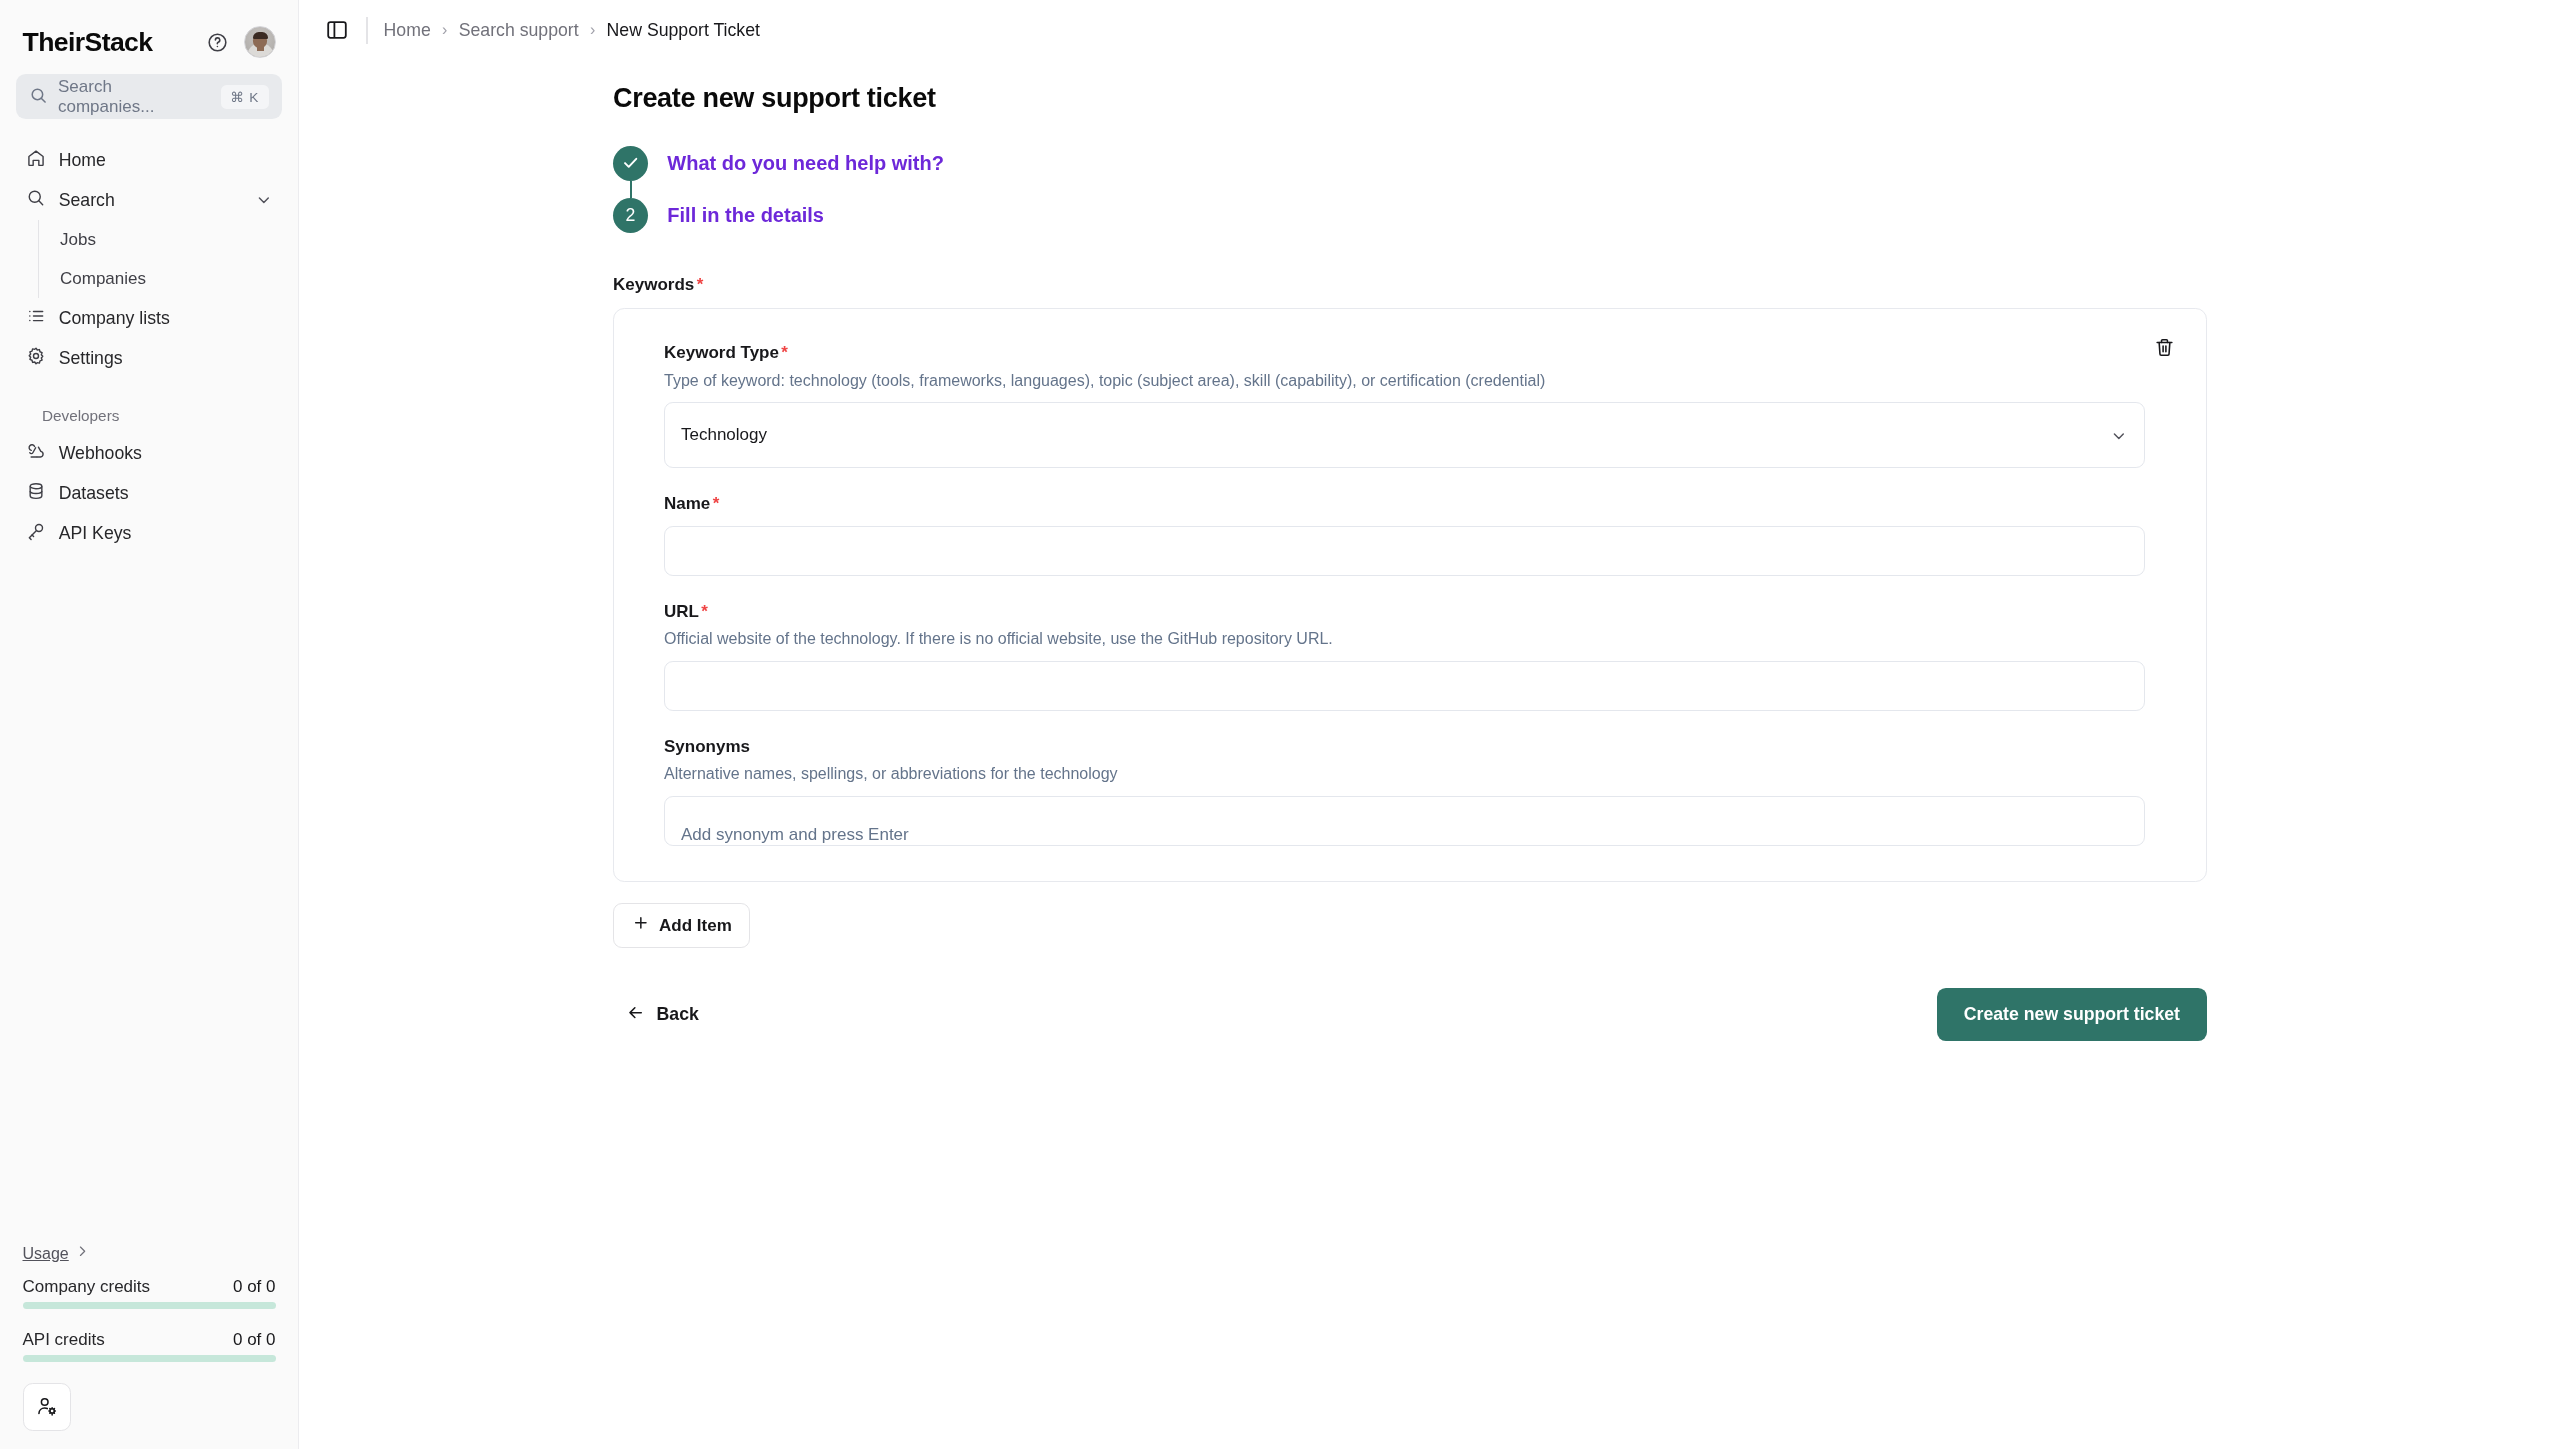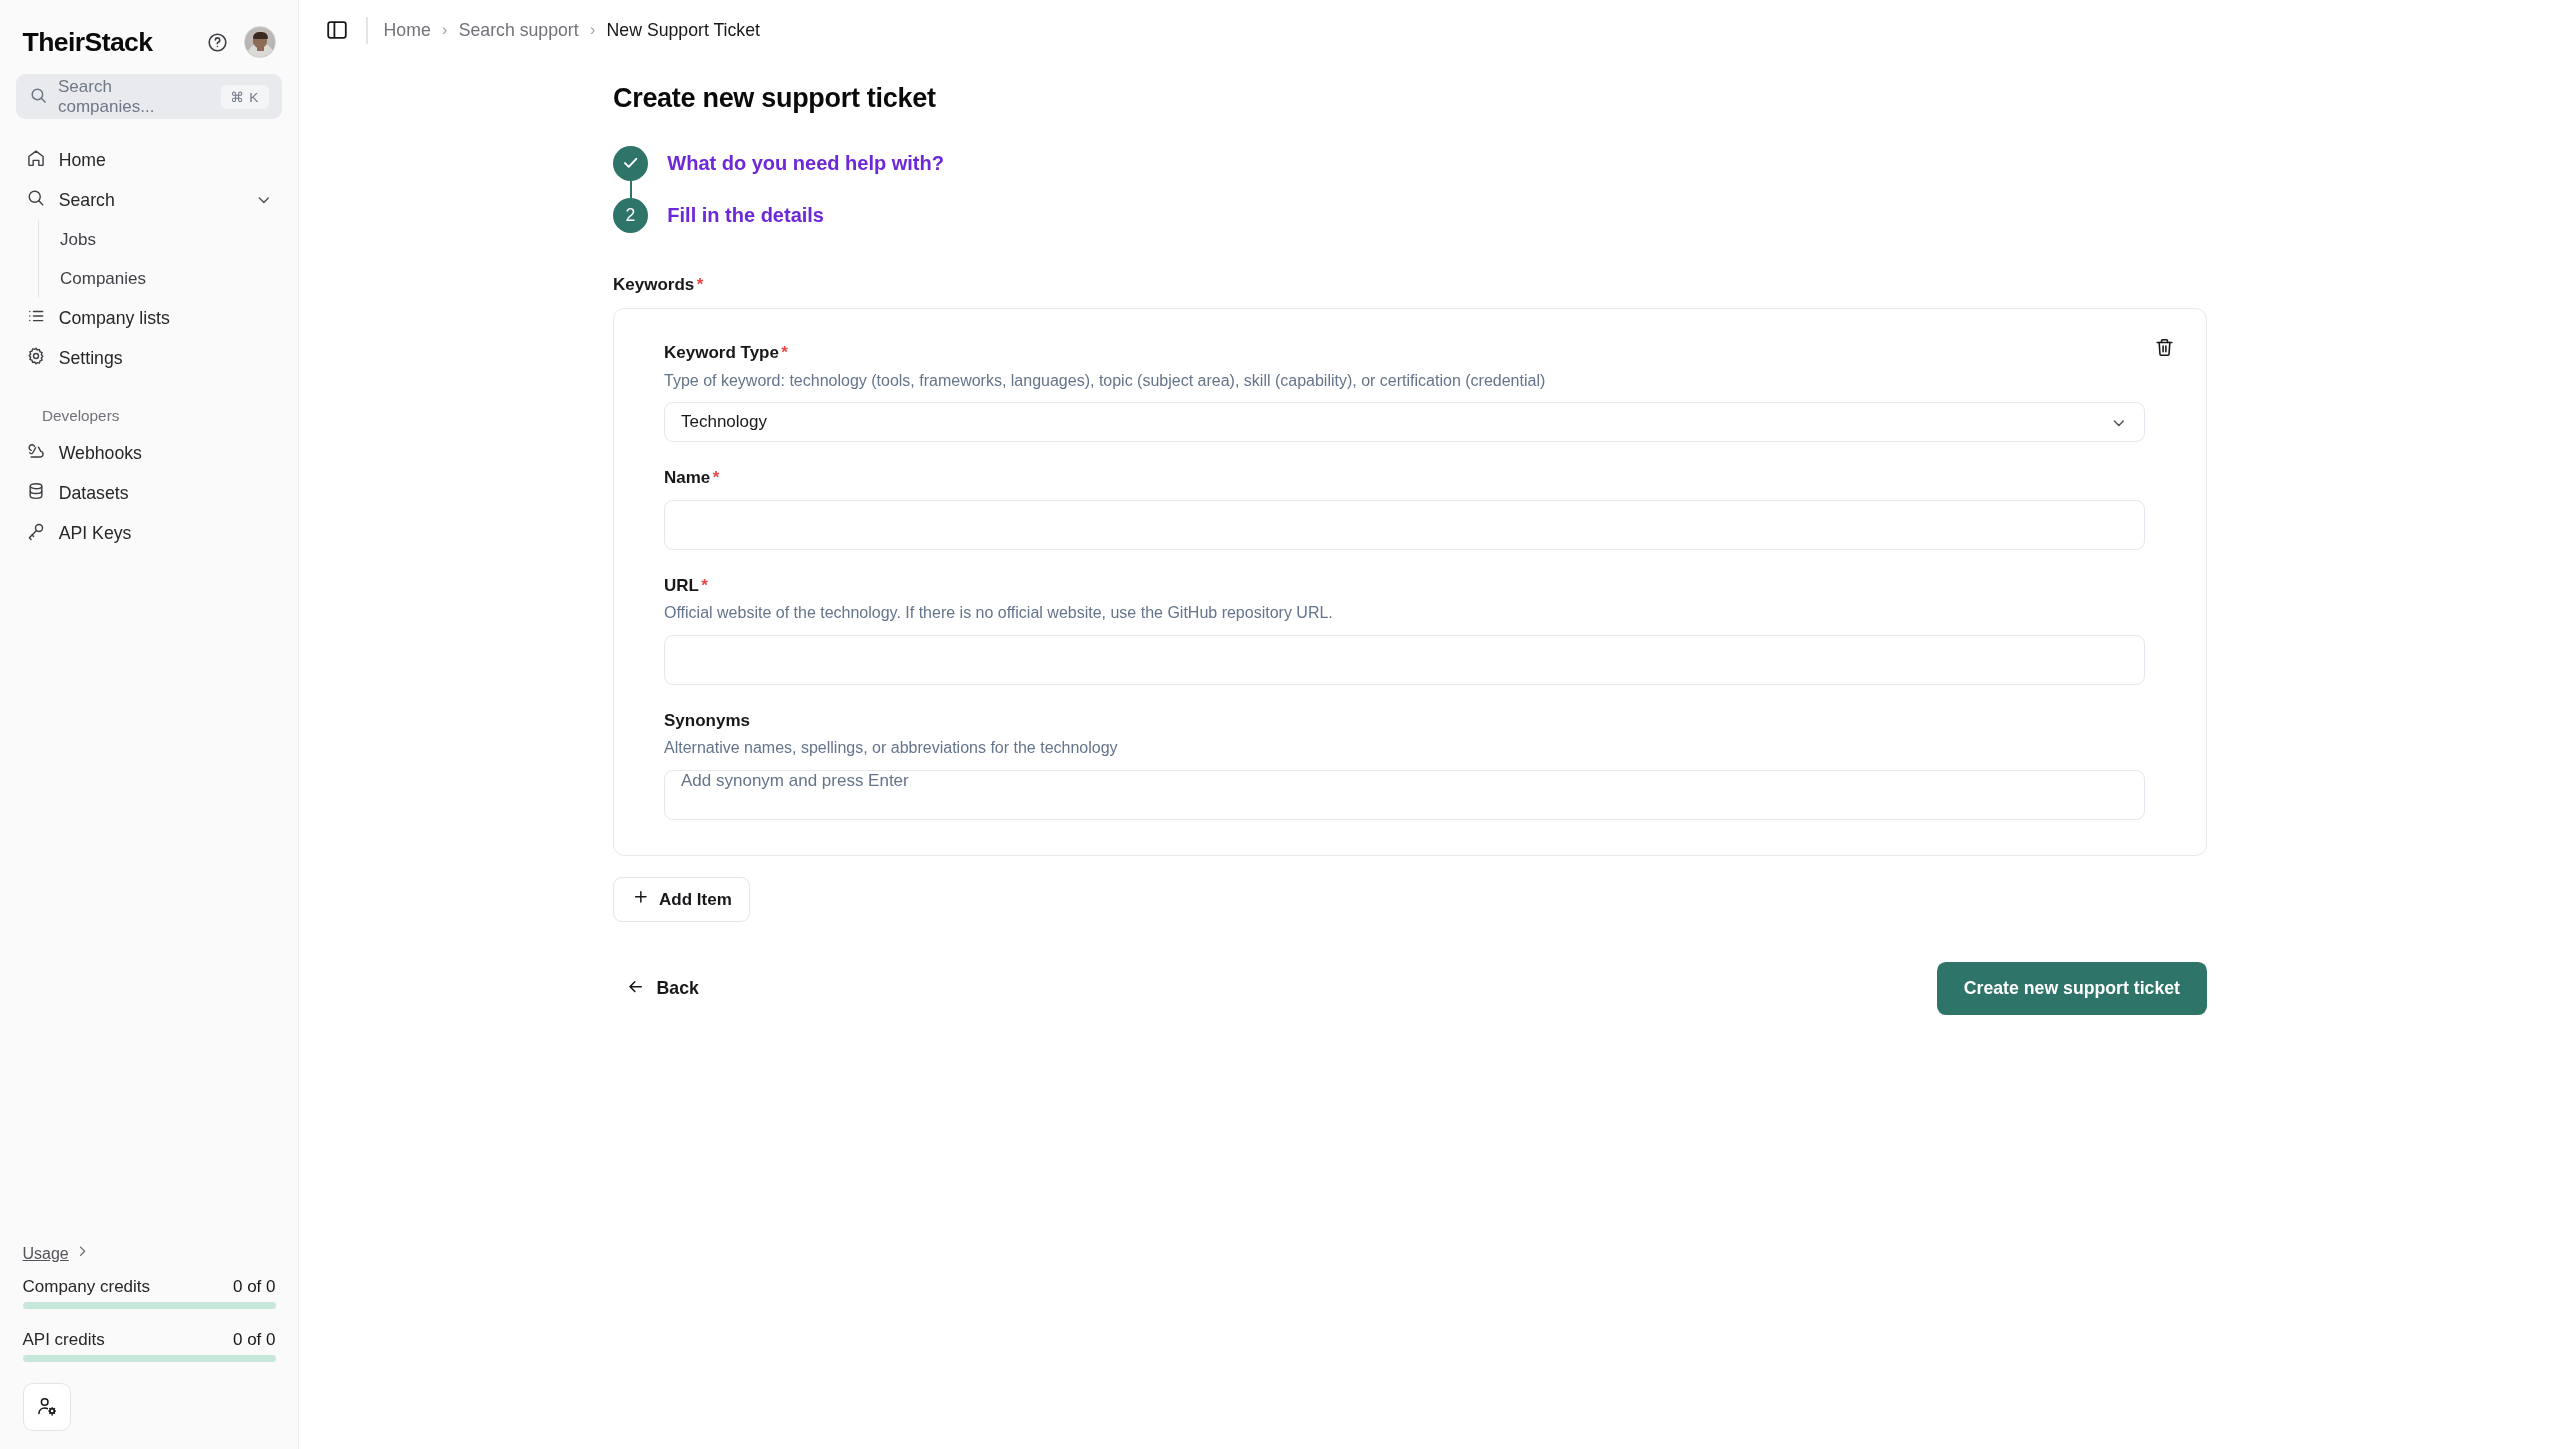--- a/index.html
+++ b/index.html
@@ -154,26 +154,26 @@
   .trash-btn {
     position: absolute; right: 24px; top: 21px;
     width: 35px; height: 35px; display: flex; align-items: center;
     justify-content: center; color: #18181b; border-radius: 6.4px;
   }
   .sub-field { padding-left: 26px; }
   .sub-field + .sub-field { margin-top: 26px; }
 
   .input {
     margin-top: 11.3px; height: 50px; border: 0.8px solid #e4e7ed; border-radius: 8.9px;
-    background: #fff; width: 1481px; display: flex; align-items: flex-start;
+    background: #fff; width: 1481px; display: flex; align-items: flex-end;
     padding: 0 16px; font-size: 17px; color: #18181b;
   }
   .input .ph { color: #64748b; }
   .select {
-    margin-top: 11.3px; height: 40px; border: 0.8px solid #e4e7ed; border-radius: 8.9px;
+    margin-top: 11.3px; height: 66px; border: 0.8px solid #e4e7ed; border-radius: 8.9px;
     background: #fff; width: 1481px; display: flex; align-items: center;
     padding: 0 16px; font-size: 17px; color: #18181b; justify-content: space-between;
   }
   .select .chev { color: #52525b; display: flex; }
 
   .add-item {
     margin-top: 21px; margin-left: 0;
     display: inline-flex; align-items: center; gap: 9.7px;
     height: 45px; padding: 0 17.7px; border: 0.8px solid #e4e4e7; border-radius: 8.9px;
     background: #fff; font-size: 17px; font-weight: bold; color: #18181b;

